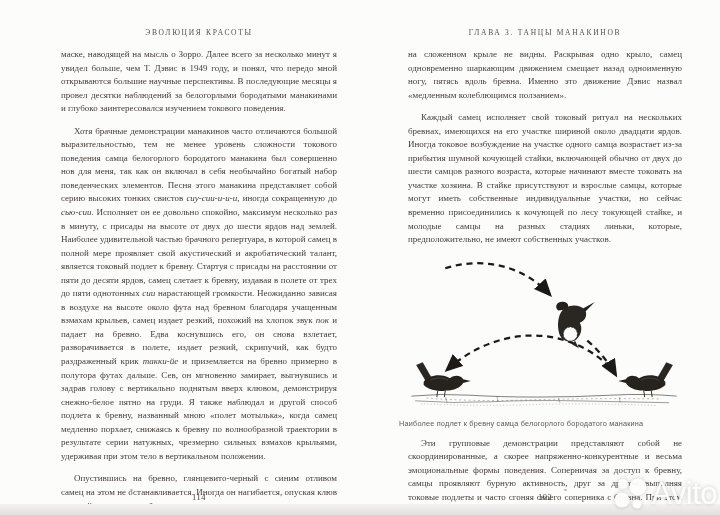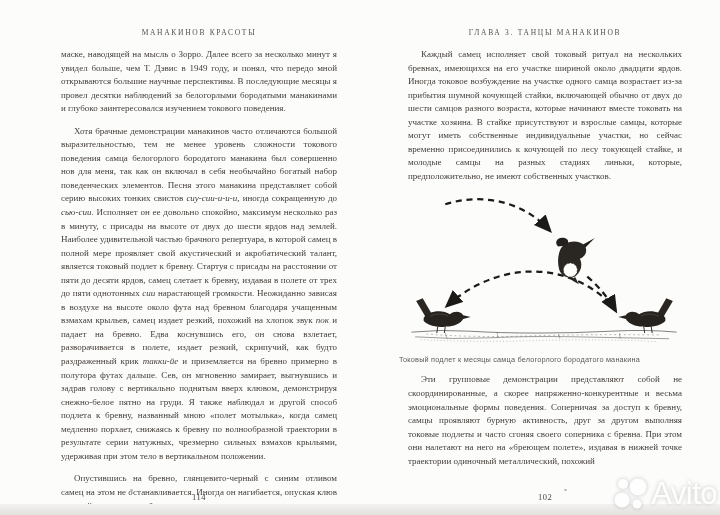--- a/index.html
+++ b/index.html
@@ -54,32 +54,33 @@
     font-weight:normal;font-size:31px;letter-spacing:-0.5px;
     color:#ffffff;line-height:1;
   }
 </style>
 </head>
 <body>
 
 <div>
 
   <section class="page left">
-    <div class="running-head">МАНАКИНОВ КРАСОТЫ</div>
+    <div class="running-head">ЭВОЛЮЦИЯ КРАСОТЫ</div>
     <div class="body-text">
       <p><span>маске, наводящей на мысль о Зорро. Далее всего за несколько минут я увидел больше, чем Т. Дэвис в 1949 году, и понял, что передо мной открываются большие научные перспективы. В последующие месяцы я провел десятки наблюдений за белогорлыми бородатыми манакинами и глубоко заинтересовался изучением токового поведения.</span></p>
       <p class="indent"><span>Хотя брачные демонстрации манакинов часто отличаются большой выразительностью, тем не менее уровень сложности токового поведения самца белогорлого бородатого манакина был совершенно нов для меня, так как он включал в себя необычайно богатый набор поведенческих элементов. Песня этого манакина представляет собой серию высоких тонких свистов </span><span class="it">сиу-сии-и-и-и</span><span>, иногда сокращенную до </span><span class="it">сью-сии</span><span>. Исполняет он ее довольно спокойно, максимум несколько раз в минуту, с присады на высоте от двух до шести ярдов над землей. Наиболее удивительной частью брачного репертуара, в которой самец в полной мере проявляет свой акустический и акробатический талант, является токовый подлет к бревну. Стартуя с присады на расстоянии от пяти до десяти ярдов, самец слетает к бревну, издавая в полете от трех до пяти однотонных </span><span class="it">сии</span><span> нарастающей громкости. Неожиданно зависая в воздухе на высоте около фута над бревном благодаря учащенным взмахам крыльев, самец издает резкий, похожий на хлопок звук </span><span class="it">пок</span><span> и падает на бревно. Едва коснувшись его, он снова взлетает, разворачивается в полете, издает резкий, скрипучий, как будто раздраженный крик </span><span class="it">такки-йе</span><span> и приземляется на бревно примерно в полутора футах дальше. Сев, он мгновенно замирает, выгнувшись и задрав голову с вертикально поднятым вверх клювом, демонстрируя снежно-белое пятно на груди. Я также наблюдал и другой способ подлета к бревну, названный мною «полет мотылька», когда самец медленно порхает, снижаясь к бревну по волнообразной траектории в результате серии натужных, чрезмерно сильных взмахов крыльями, удерживая при этом тело в вертикальном положении.</span></p>
       <p class="indent"><span>Опустившись на бревно, глянцевито-черный с синим отливом самец на этом не останавливается. Иногда он нагибается, опуская клюв к самой поверхности бревна, слегка растопыривает концы крыльев и подрагивает ими, приподняв запястную часть выше уровня спины, и совершает короткие перебежки взад-вперед по бревну. Во время этой фазы «подрагивания крыльями» он держит тело горизонтально и поочередно резко раскрывает то одно, то другое крыло, демонстрируя блестящие белые пятна, которые</span></p>
     </div>
     <div class="page-number">114</div>
   </section>
 
   <section class="page right">
     <div class="running-head">ГЛАВА 3. ТАНЦЫ МАНАКИНОВ</div>
     <div class="body-text">
+      <p><span>на сложенном крыле не видны. Раскрывая одно крыло, самец одновременно шаркающим движением смещает назад одноименную ногу, пятясь вдоль бревна. Именно это движение Дэвис назвал «медленным колеблющимся ползанием».</span></p>
       <p class="indent"><span>Каждый самец исполняет свой токовый ритуал на нескольких бревнах, имеющихся на его участке шириной около двадцати ярдов. Иногда токовое возбуждение на участке одного самца возрастает из-за прибытия шумной кочующей стайки, включающей обычно от двух до шести самцов разного возраста, которые начинают вместе токовать на участке хозяина. В стайке присутствуют и взрослые самцы, которые могут иметь собственные индивидуальные участки, но сейчас временно присоединились к кочующей по лесу токующей стайке, и молодые самцы на разных стадиях линьки, которые, предположительно, не имеют собственных участков.</span></p>
     </div>
 
     <figure>
       <svg viewBox="0 0 291 168">
         <defs>
           <marker id="ah" markerWidth="9" markerHeight="8" refX="6.5" refY="3.5" orient="auto">
             <path d="M0,0 L8,3.5 L0,7 Z" fill="#1c1a17"></path>
           </marker>
         </defs>
@@ -113,21 +114,21 @@
           <path d="M24 31 L23 38 M32 31 L31 38" stroke="#2a2622" stroke-width="1" fill="none"></path>
         </g>
 
         <g transform="translate(283,112) scale(-1,1)">
           <path d="M1 4 L13 24 L19 20 L8 1 Z" fill="#2a2622"></path>
           <path d="M9 22 C13 15 28 12 37 18 C42 14 49 15 51 19 L59 21 L51 23 C48 28 41 31 33 31 C22 33 12 29 9 25 Z" fill="#26231f"></path>
           <path d="M16 20 C22 17 30 17 35 20" stroke="#504b44" stroke-width="0.8" fill="none"></path>
           <path d="M24 31 L23 38 M32 31 L31 38" stroke="#2a2622" stroke-width="1" fill="none"></path>
         </g>
       </svg>
-      <figcaption>Токовый подлет к месяцы самца белогорлого бородатого манакина</figcaption>
+      <figcaption>Наиболее подлет к бревну самца белогорлого бородатого манакина</figcaption>
     </figure>
 
     <div class="body-text">
       <p class="indent after-figure"><span>Эти групповые демонстрации представляют собой не скоординированные, а скорее напряженно-конкурентные и весьма эмоциональные формы поведения. Соперничая за доступ к бревну, самцы проявляют бурную активность, друг за другом выполняя токовые подлеты и часто сгоняя своего соперника с бревна. При этом они налетают на него на «бреющем полете», издавая в нижней точке траектории одиночный металлический, похожий</span></p>
     </div>
 
     <div class="page-number">102</div>
   </section>
 
   <div class="speck s1"></div>

